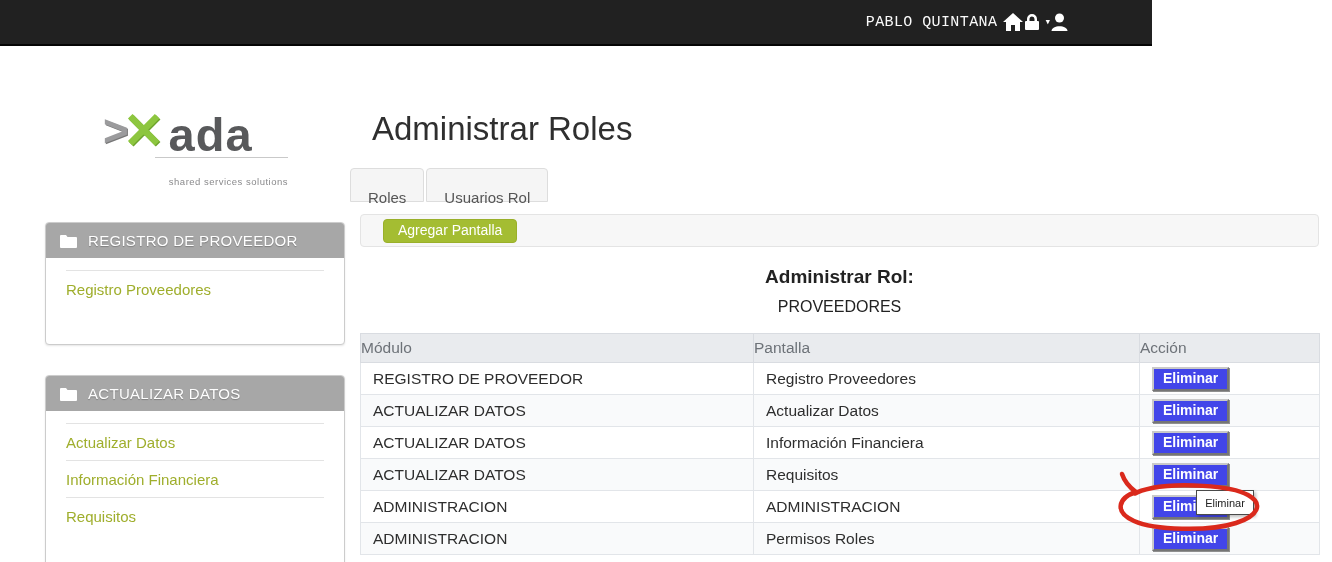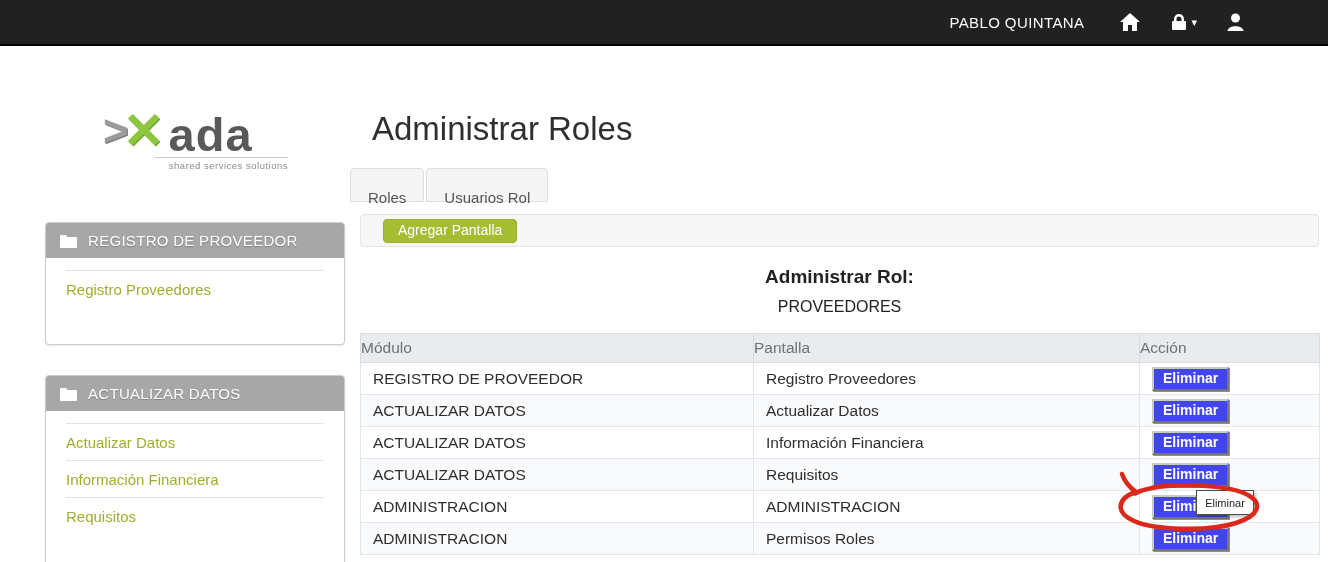--- a/index.html
+++ b/index.html
@@ -4,45 +4,45 @@
 <style>
   * { margin:0; padding:0; box-sizing:border-box; }
   html,body { background:#fff; }
   body {
     width:1332px; height:562px; position:relative; overflow:hidden;
     font-family:"Liberation Sans", sans-serif; color:#333;
   }
 
   
   .topbar {
-    position:absolute; top:0; left:0; width:1328px; height:46px;
+    position:absolute; top:0; left:0; width:1152px; height:46px;
     background:#212121; border-bottom:2px solid #050505;
     display:flex; align-items:center; justify-content:flex-end;
-    padding-right:84px; gap:30px;
+    padding-right:84px; font-family:Liberation Mono, monospace;
   }
   .topbar .username {
     color:#fafafa; font-size:15px; letter-spacing:.4px; margin-right:6px;
   }
   .tb-icon { display:flex; align-items:center; gap:3px; cursor:pointer; }
   .tb-icon svg { display:block; }
   .caret { color:#fff; font-size:11px; line-height:1; }
 
   
   .logo { position:absolute; left:103px; top:104px; width:185px; }
   .logo-row { display:flex; align-items:flex-end; }
   .logo-mark { font-weight:bold; line-height:1; letter-spacing:-6px; }
   .logo-chev { color:#9b9b9d; font-size:44px; text-shadow:1px 1px 0 #777; }
   .logo-x { color:#8dc63f; font-size:50px; text-shadow:1px 1px 0 #6da32c; position:relative; top:2px;}
   .logo-brand {
     color:#58595b; font-size:47px; font-weight:bold; line-height:.8;
     letter-spacing:1px; margin-left:10px;text-align:right;
   }
   .logo-tagline {
     color:#8a8a8c; font-size:9.5px; letter-spacing:.5px; text-align:right;
-    border-top:1px solid #c9c9c9; padding-top:2px; margin-top:3px; margin-left:52px;
+    border-top:1px solid #c9c9c9; padding-top:18px; margin-top:3px; margin-left:52px;
   }
 
   
   .page-title {
     position:absolute; left:372px; top:110px;
     font-size:33px; font-weight:500; color:#2f2f2f;
   }
   .tabs { position:absolute; left:350px; top:168px; display:flex; gap:2px; }
   .tab {
     padding:20px 17px 8px; font-size:15px; color:#555;

